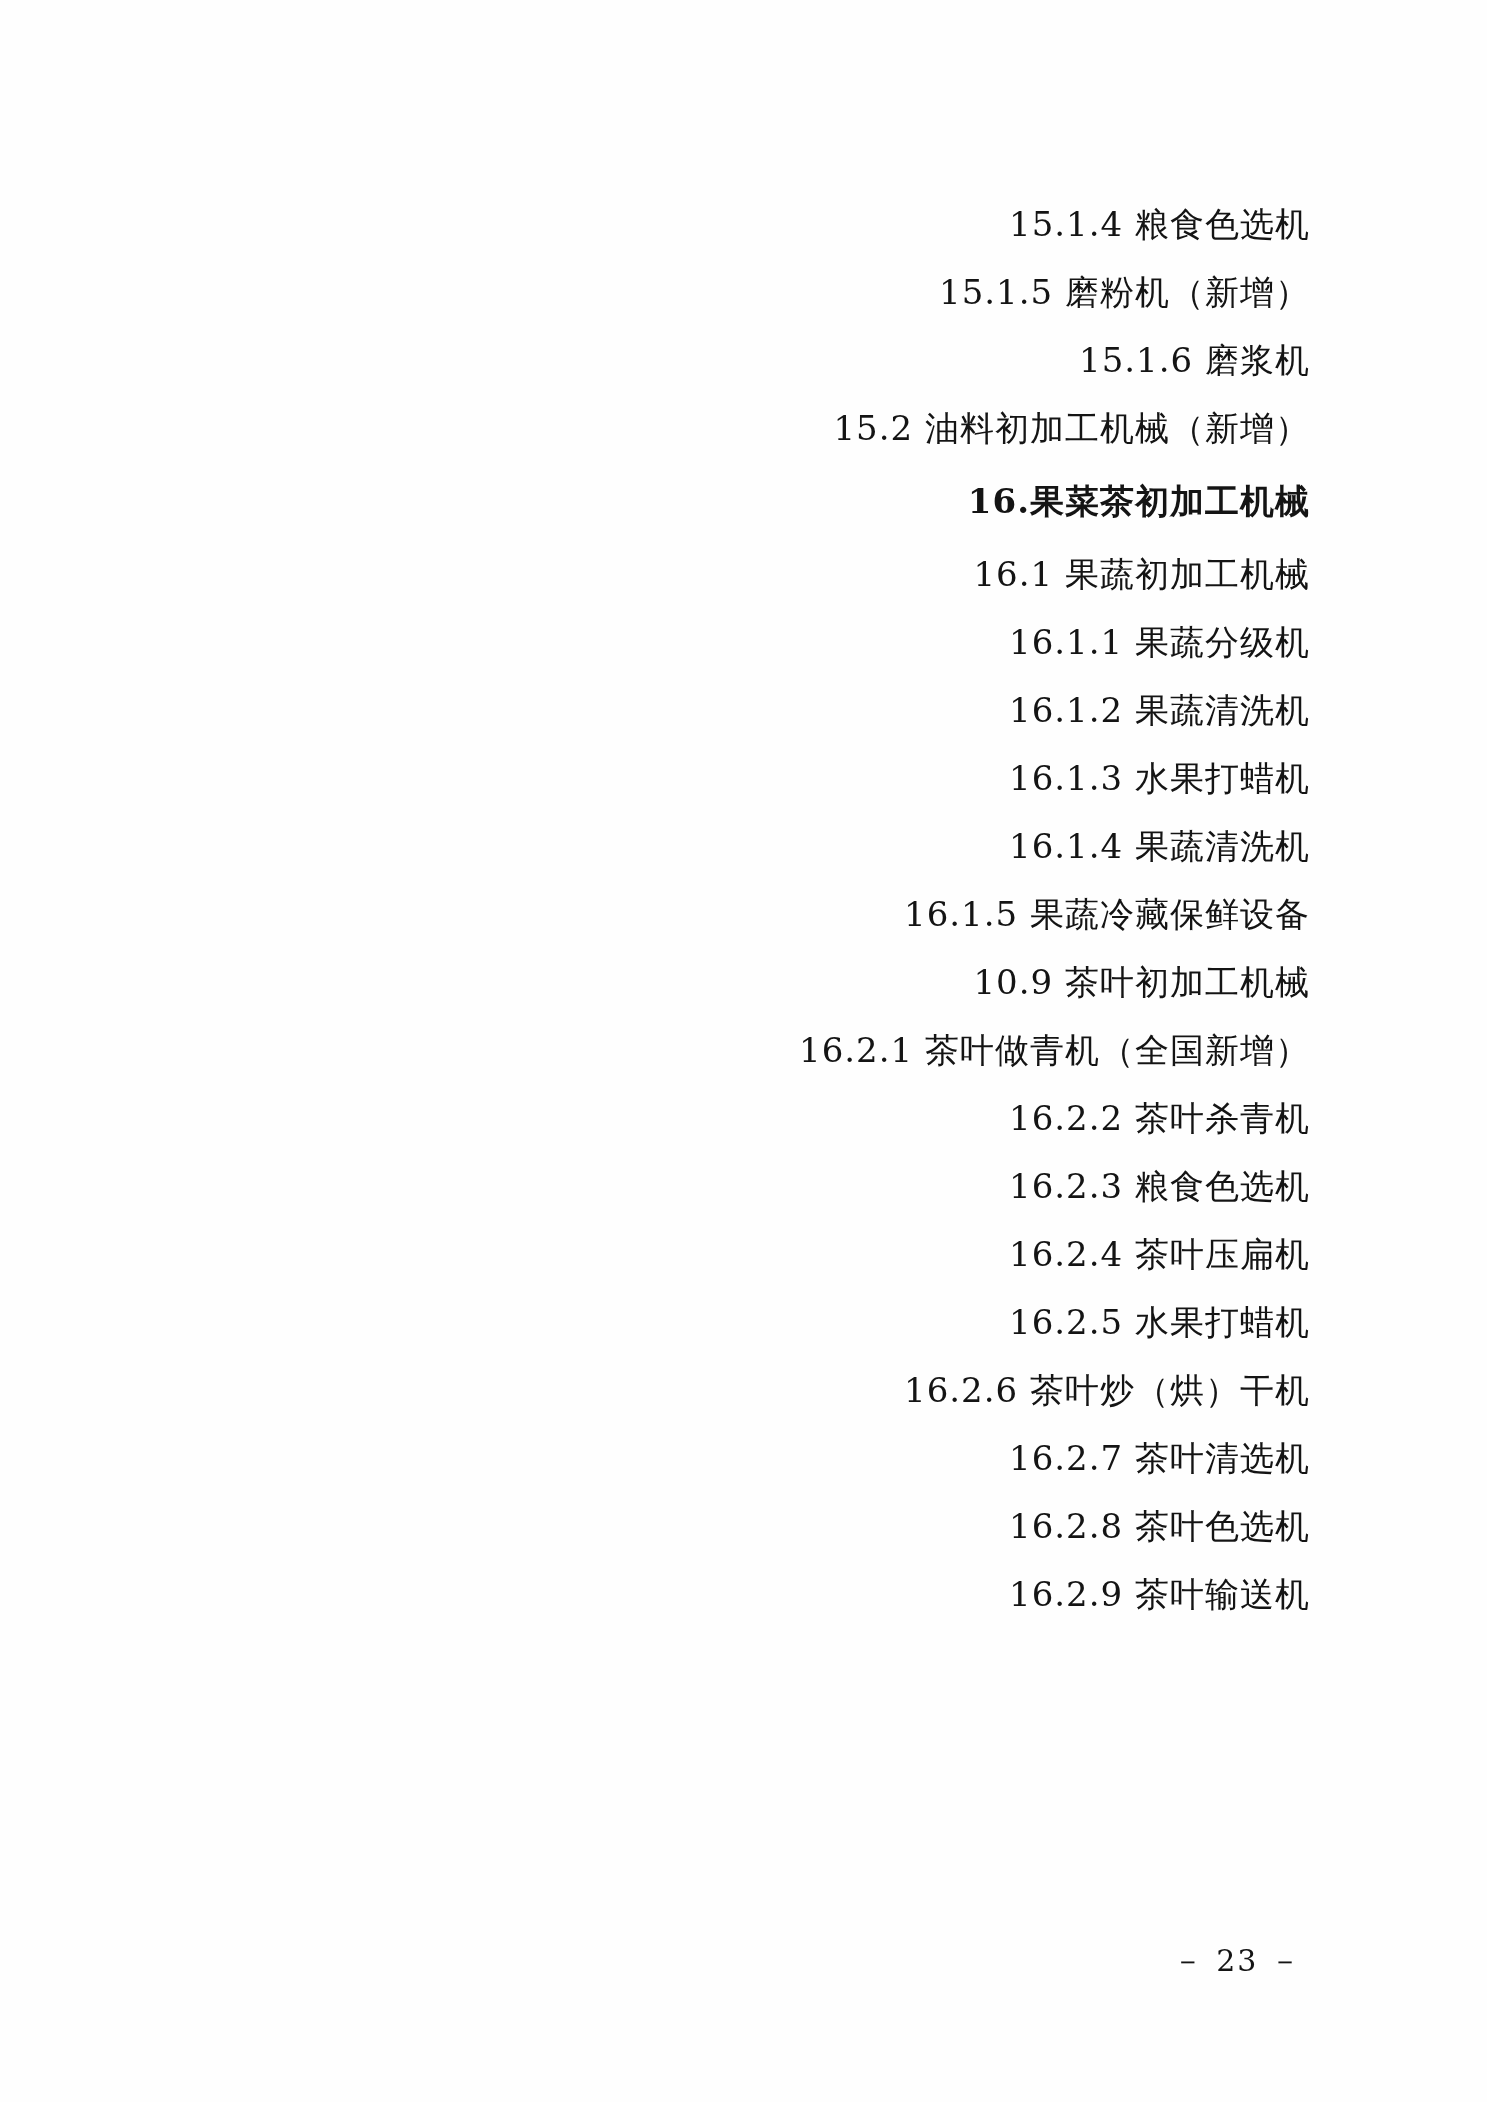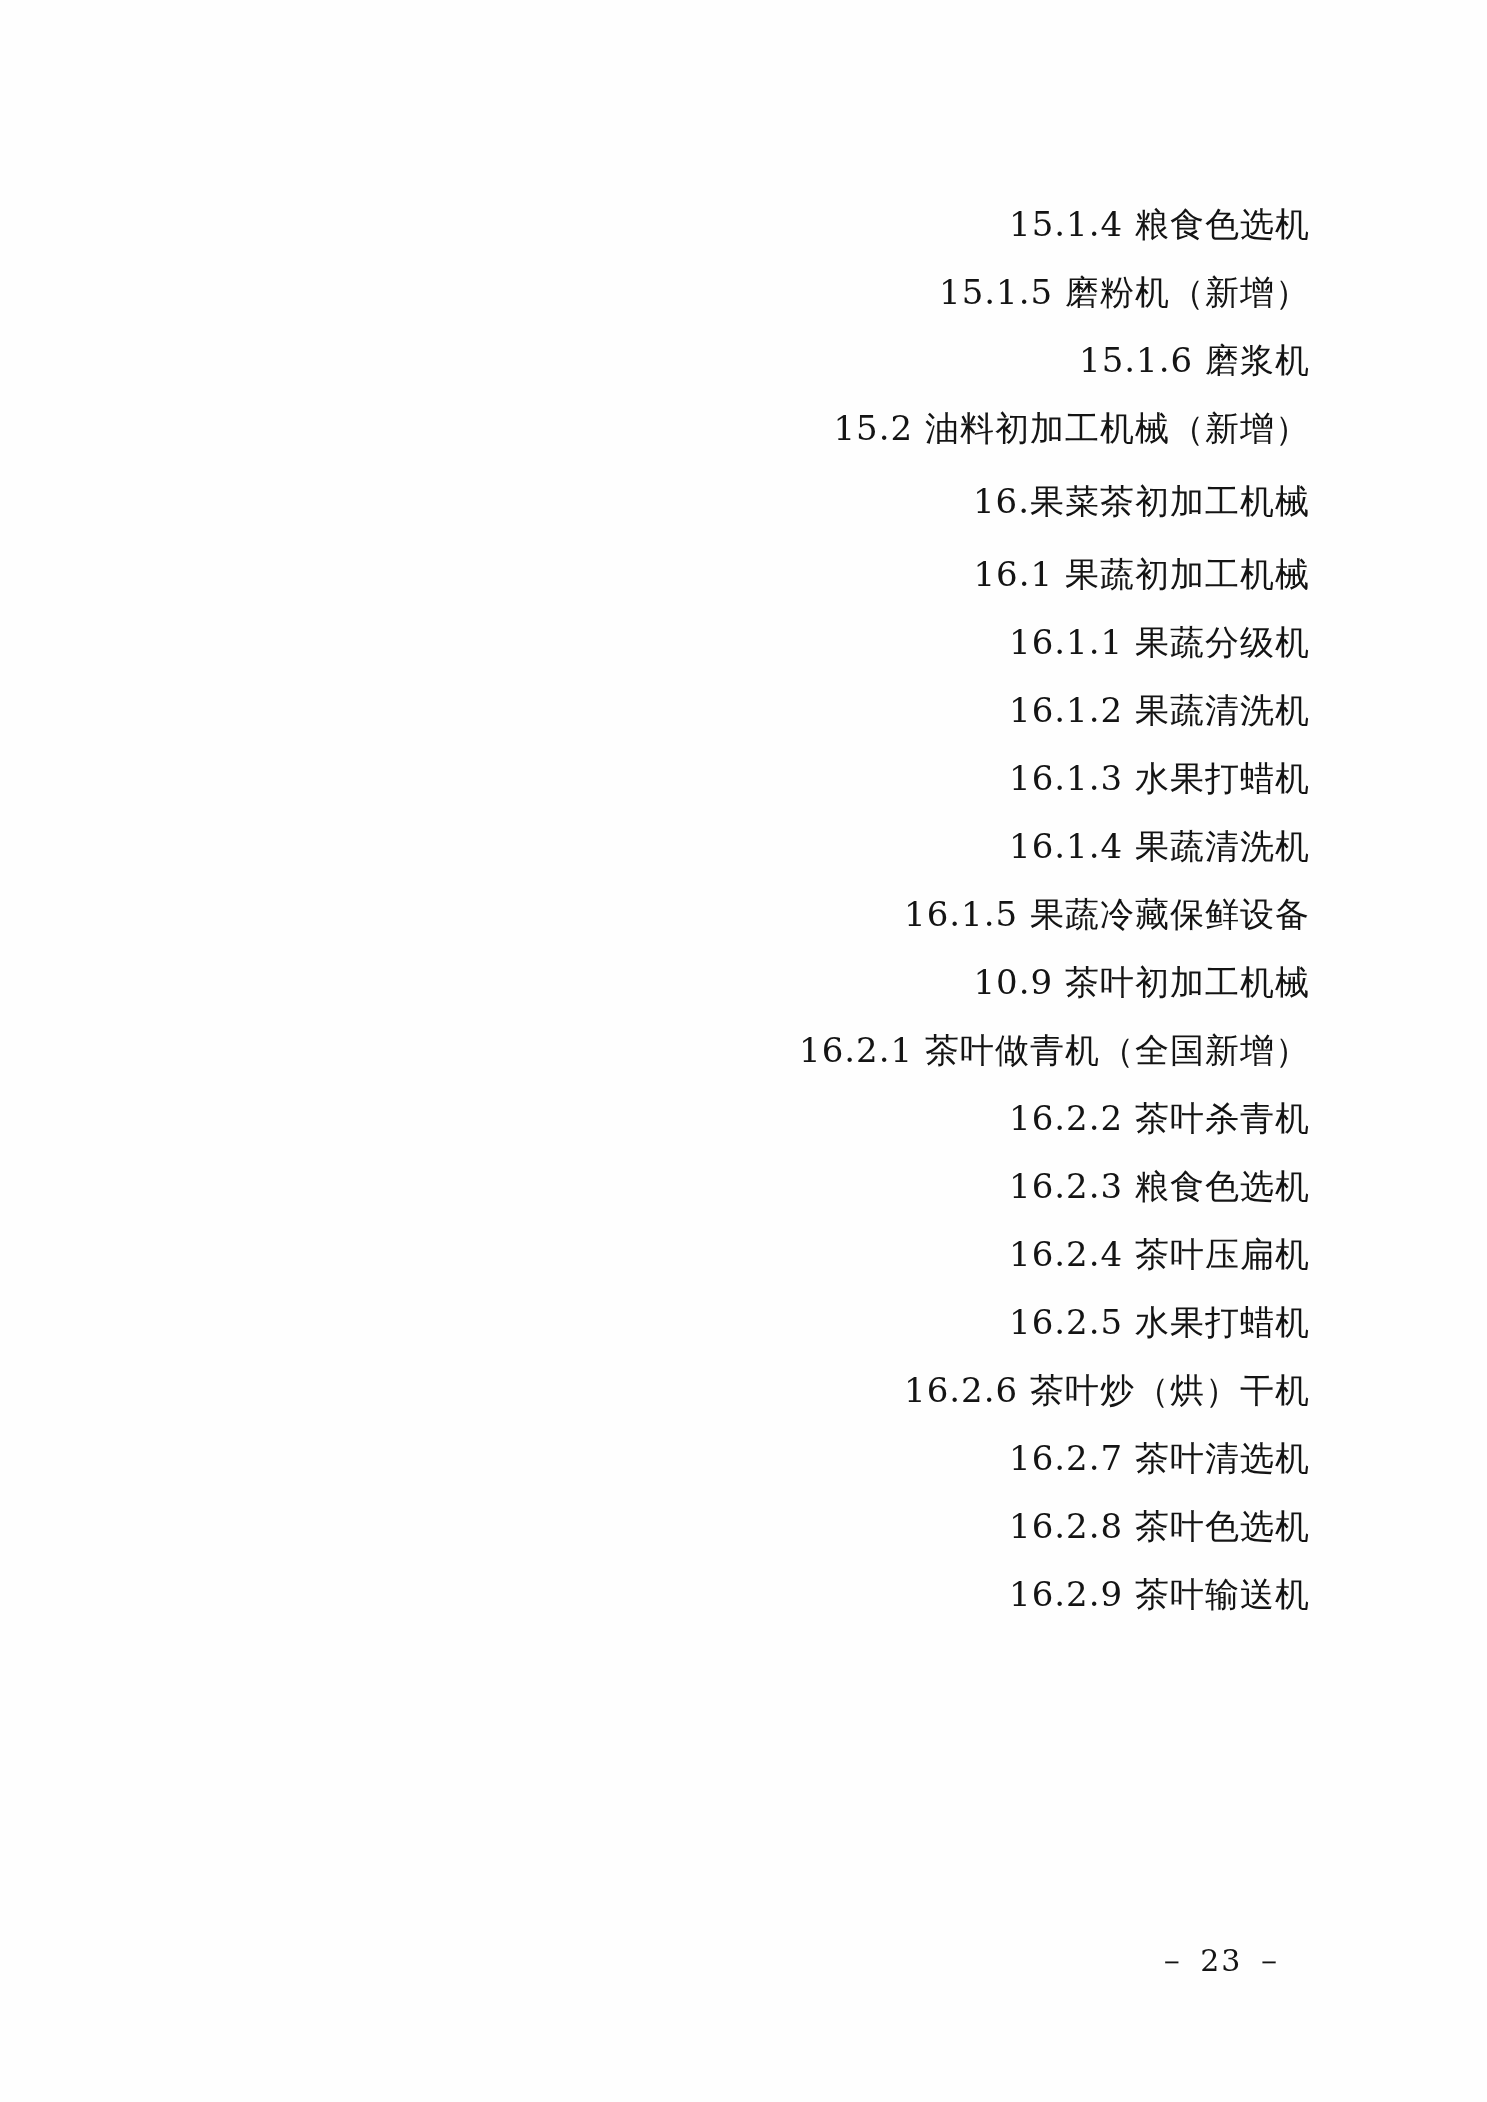--- a/index.html
+++ b/index.html
@@ -37,29 +37,29 @@
     white-space: pre;
     color: #141414;
   }
   .lvl2 {
     padding-left: 70px;
   }
   .lvl3 {
     padding-left: 140px;
   }
   .heading {
-    font-weight: normal;
+    font-weight: bold;
     padding-left: 10px;
     font-size: 34px;
     line-height: 78px;
   }
   .page-number {
     position: absolute;
     bottom: 120px;
-    right: 201px;
+    right: 185px;
     font-size: 30px;
     letter-spacing: 2px;
     color: #141414;
     font-family: "DejaVu Serif", "Liberation Serif", serif;
   }
 </style>
 </head>
 <body>
 
 <div class="page">

